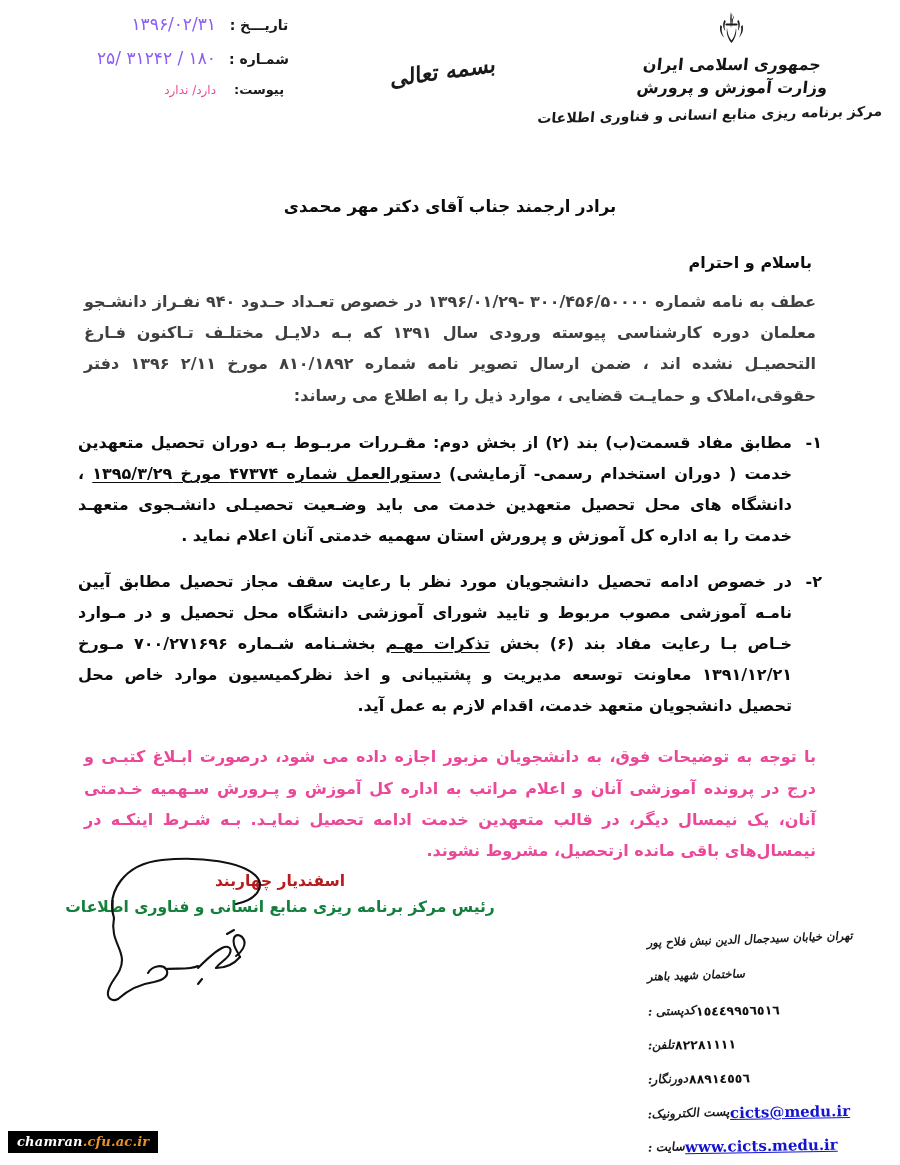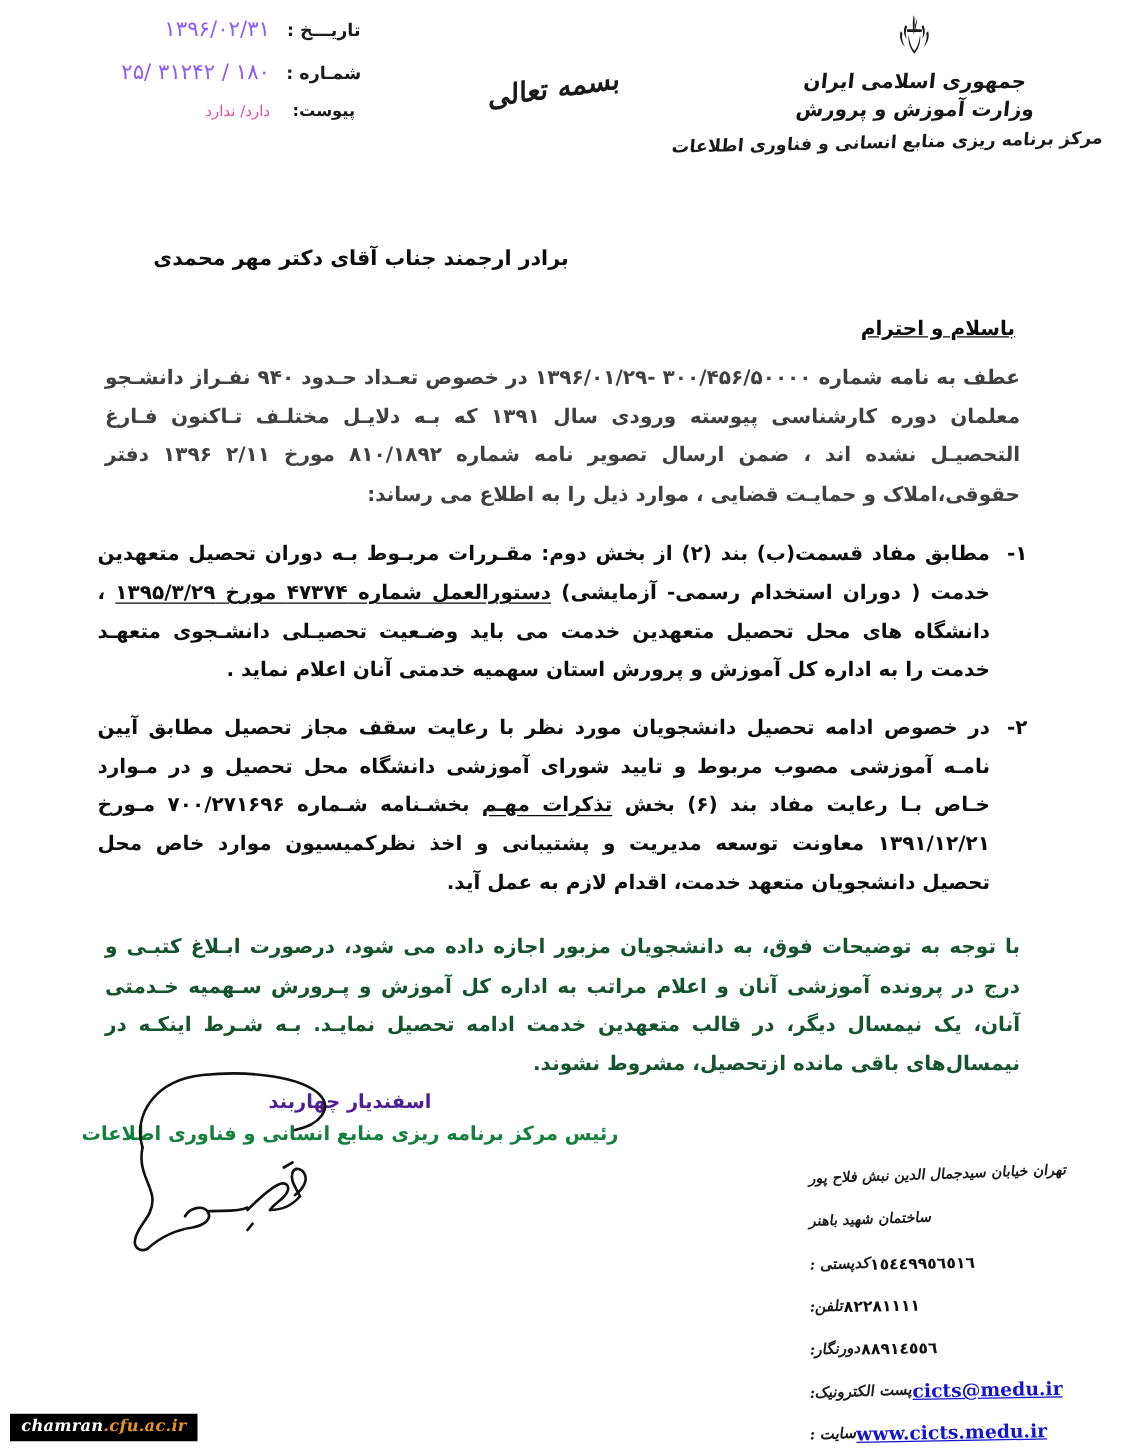--- a/index.html
+++ b/index.html
@@ -112,34 +112,33 @@
     right: 78px;
     left: 78px;
     direction: rtl;
     text-align: right;
   }
   .addressee {
     font-size: 16.5px;
     font-weight: 700;
     line-height: 2.0;
     color: #0d0d0d;
-    text-align: left;
+    text-align: center;
     margin: 0 auto;
     width: 88%;
   }
   .addressee div { letter-spacing: 0.1px; }
 
   .greeting {
     margin-top: 30px;
     font-size: 16px;
     font-weight: 600;
     color: #0d0d0d;
     text-align: right;
     padding-right: 10px;
-    text-decoration: underline;
   }
 
   p.para {
     margin: 14px 0 0 0;
     font-size: 16px;
     line-height: 1.95;
     text-align: justify;
     text-justify: inter-word;
     color: #404040;
     font-weight: 600;
@@ -168,38 +167,38 @@
     font-size: 16px;
     font-weight: 700;
   }
   .uline { text-decoration: underline; text-underline-offset: 3px; }
 
   p.closing {
     margin-top: 20px;
     font-size: 16px;
     line-height: 1.95;
     text-align: justify;
-    color: #14532d;
+    color: #ec4899;
     font-weight: 600;
     padding: 0 6px;
   }
 
   
   .signature-block {
     position: absolute;
     top: 872px;
     left: 0;
     width: 560px;
     text-align: center;
     direction: rtl;
   }
   .sig-name {
     font-size: 15.5px;
     font-weight: 700;
-    color: #4c1d95;
+    color: #b91c1c;
     letter-spacing: 0.3px;
   }
   .sig-title {
     margin-top: 8px;
     font-size: 15.5px;
     font-weight: 700;
     color: #15803d;
     letter-spacing: 0.2px;
   }
   .sig-scribble {

